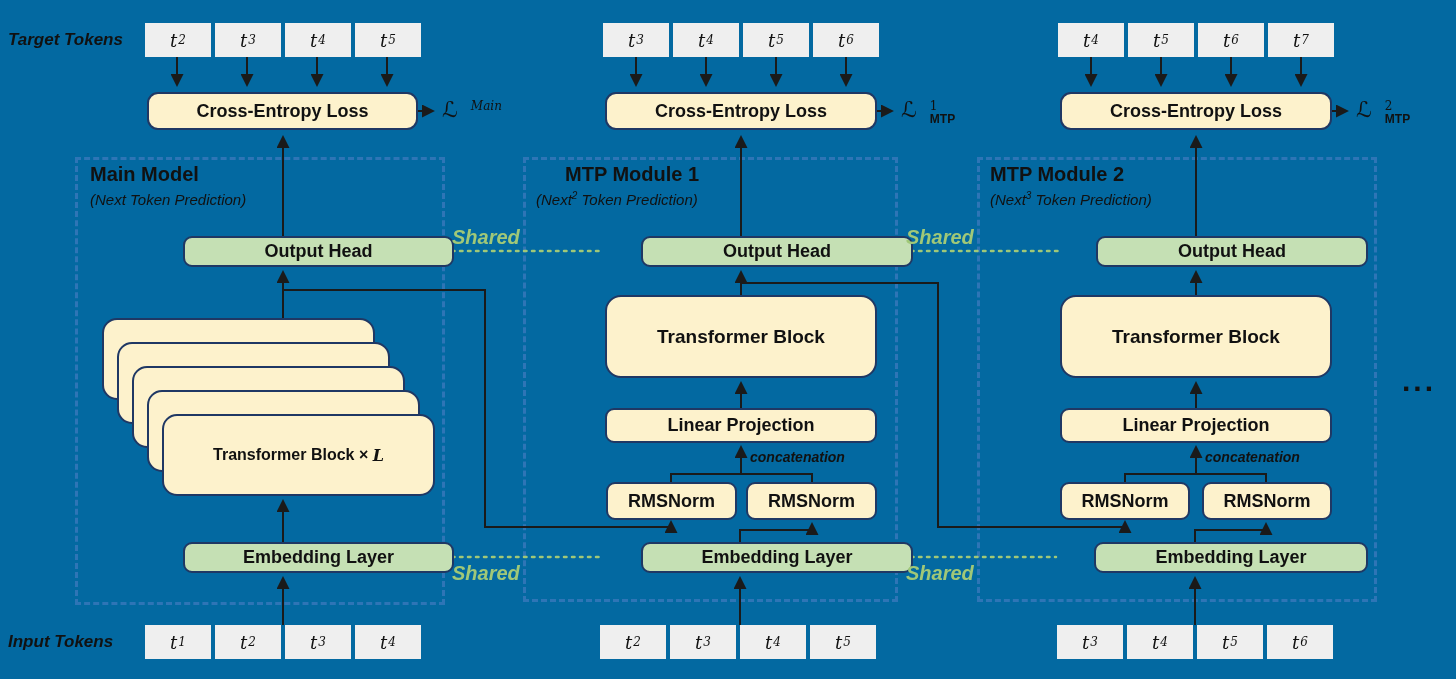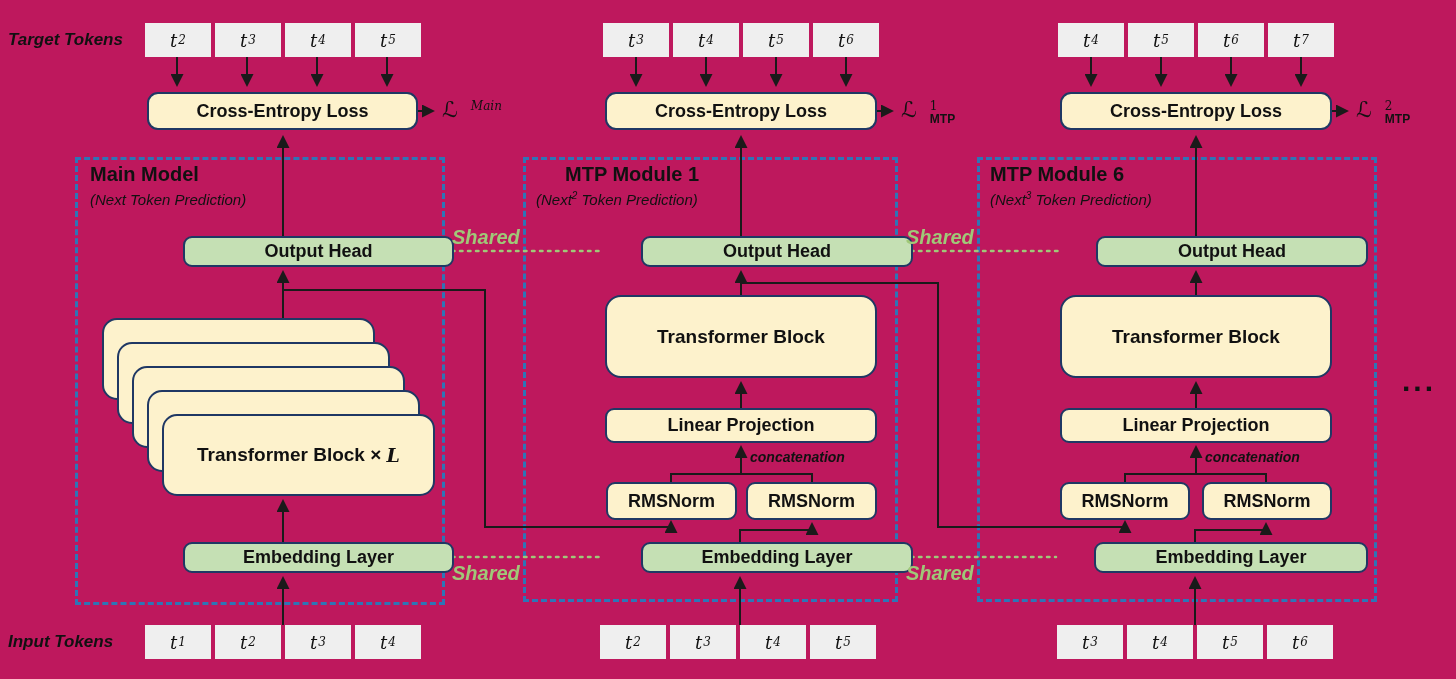--- a/index.html
+++ b/index.html
@@ -1,17 +1,17 @@
 <!DOCTYPE html>
 <html><head>
 <meta charset="utf-8">
 <style>
   html,body{margin:0;padding:0;background:#ffffff;}
   #canvas{
-    position:relative;width:1456px;height:679px;background:#be185d;
+    position:relative;width:1456px;height:679px;background:#0369a1;
     font-family:"Liberation Sans",sans-serif;color:#111;overflow:hidden;
   }
   .box{
     position:absolute;display:flex;align-items:center;justify-content:center;
     border:2px solid #1f3864;border-radius:9px;font-weight:700;font-size:18px;
     color:#111;box-sizing:border-box;z-index:6;background:#fdf2cc;
   }
   .yellow{background:#fdf2cc;}
   .green{background:#c5e0b4;margin-left:36px;}
   .biground{border-radius:16px;font-size:19px;}
@@ -136,21 +136,21 @@
         <sub>Main</sub>
       </span>
     </div>
 
   <div class="box green" style="left:147px;top:236px;width:271px;height:31px;">Output Head</div>
 
   <div class="stackbox" style="left:102px;top:318px;z-index:3;"></div>
   <div class="stackbox" style="left:117px;top:342px;z-index:4;"></div>
   <div class="stackbox" style="left:132px;top:366px;z-index:5;"></div>
   <div class="stackbox" style="left:147px;top:390px;z-index:6;"></div>
-  <div class="stackbox" style="left:162px;top:414px;z-index:7;display:flex;align-items:center;justify-content:center;font-weight:700;font-size:19px;"><span>Transformer Block ×</span>&nbsp;<span class="mathvar">L</span></div>
+  <div class="stackbox" style="left:162px;top:414px;z-index:7;display:flex;align-items:center;justify-content:center;font-weight:700;font-size:16px;"><span>Transformer Block ×</span>&nbsp;<span class="mathvar">L</span></div>
 
   <div class="box green" style="left:147px;top:542px;width:271px;height:31px;">Embedding Layer</div>
 
   <div class="token" style="left:145px;top:625px;">
       <span>t</span>
       <sub>1</sub>
     </div>
   <div class="token" style="left:215px;top:625px;">
       <span>t</span>
       <sub>2</sub>
@@ -219,21 +219,21 @@
     </div>
   <div class="token" style="left:810px;top:625px;">
       <span>t</span>
       <sub>5</sub>
     </div>
 
   <div class="shared" style="left:906px;top:226px;">Shared</div>
   <div class="shared" style="left:906px;top:562px;">Shared</div>
 
   <div class="dashedbox" style="left:977px;top:157px;width:400px;height:445px;"></div>
-  <div class="module-title" style="left:990px;top:163px;">MTP Module 6</div>
+  <div class="module-title" style="left:990px;top:163px;">MTP Module 2</div>
   <div class="module-sub" style="left:990px;top:190px;"><span>(Next</span><sup>3</sup><span> Token Prediction)</span></div>
 
   <div class="token" style="left:1058px;top:23px;">
       <span>t</span>
       <sub>4</sub>
     </div>
   <div class="token" style="left:1128px;top:23px;">
       <span>t</span>
       <sub>5</sub>
     </div>

